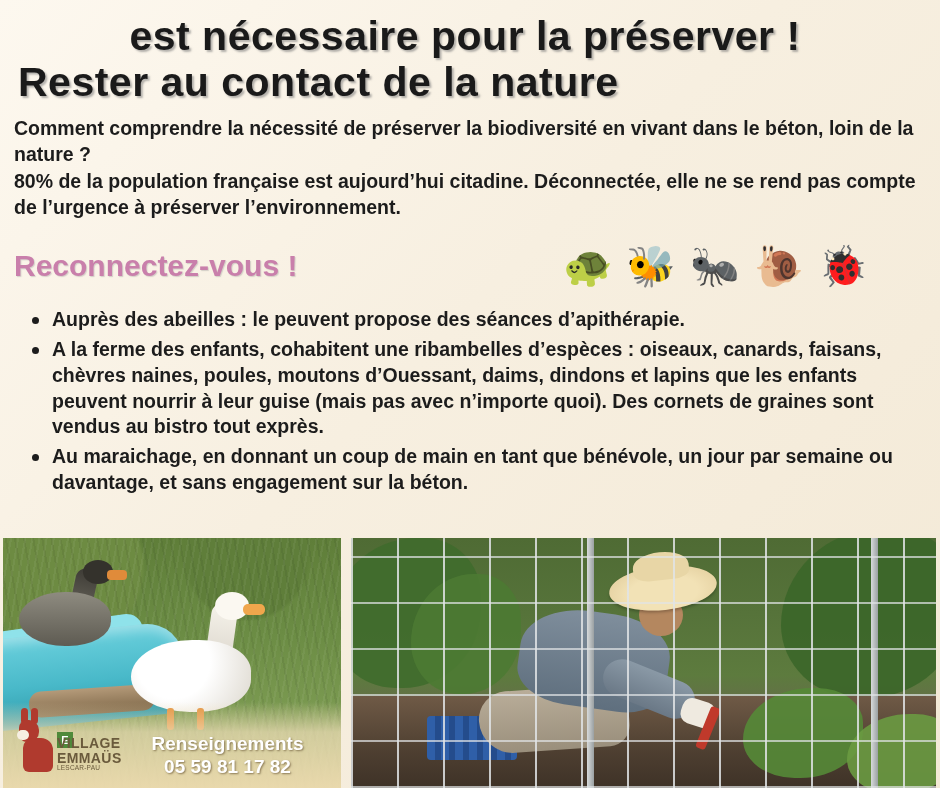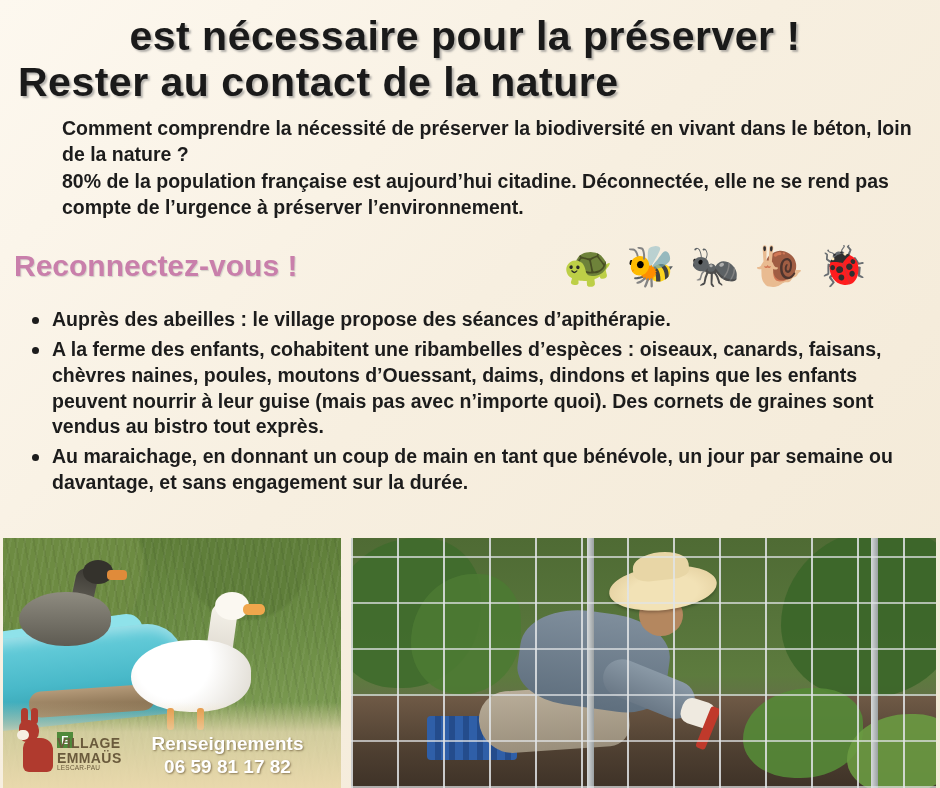--- a/index.html
+++ b/index.html
@@ -31,21 +31,20 @@
   
   .intro {
     padding: 10px 22px 0 14px;
   }
   .intro p {
     font-size: 19.5px;
     font-weight: bold;
     color: #1c1c1c;
     line-height: 1.32;
     margin-bottom: 2px;
-    margin-left: 48px;
   }
 
   
   .reconnect-row {
     display: flex;
     align-items: center;
     padding: 14px 20px 0 14px;
     height: 72px;
   }
   .reconnect {
@@ -371,23 +370,23 @@
   <div class="critters">
     <span class="critter">🐢</span>
     <span class="critter">🐝</span>
     <span class="critter">🐜</span>
     <span class="critter">🐌</span>
     <span class="critter">🐞</span>
   </div>
 </div>
 
 <ul class="bullets">
-  <li>Auprès des abeilles : le village propose des séances d’apithérapie.</li>
+  <li>Auprès des abeilles : le peuvent propose des séances d’apithérapie.</li>
   <li>A la ferme des enfants, cohabitent une ribambelles d’espèces : oiseaux, canards, faisans, chèvres naines, poules, moutons d’Ouessant, daims, dindons et lapins que les enfants peuvent nourrir à leur guise (mais pas avec n’importe quoi). Des cornets de graines sont vendus au bistro tout exprès.</li>
-  <li>Au maraichage, en donnant un coup de main en tant que bénévole, un jour par semaine ou davantage, et sans engagement sur la durée.</li>
+  <li>Au maraichage, en donnant un coup de main en tant que bénévole, un jour par semaine ou davantage, et sans engagement sur la béton.</li>
 </ul>
 
 <div class="photos">
 
   <div class="photo left">
     <div class="ducks-scene"></div>
     <div class="pond-rim"></div>
     <div class="pond"></div>
     <div class="log"></div>
 
@@ -417,21 +416,21 @@
           <div class="d-body"></div>
         </div>
         <div class="sq">E</div>
         <div class="logo-text">
           <span class="big">VILLAGE EMMAÜS</span>
           <span class="small">LESCAR-PAU</span>
         </div>
       </div>
       <div class="contact">
         <div>Renseignements</div>
-        <div>06 59 81 17 82</div>
+        <div>05 59 81 17 82</div>
       </div>
     </div>
   </div>
 
   <div class="photo right">
     <div class="garden-scene"></div>
     <div class="foliage" style="left:-20px; top:0; width:150px; height:150px;"></div>
     <div class="foliage" style="left:60px; top:36px; width:110px; height:120px; background:#4c7a33;"></div>
     <div class="foliage" style="left:430px; top:-10px; width:180px; height:170px; background:#3b6629;"></div>
     <div class="soil"></div>

